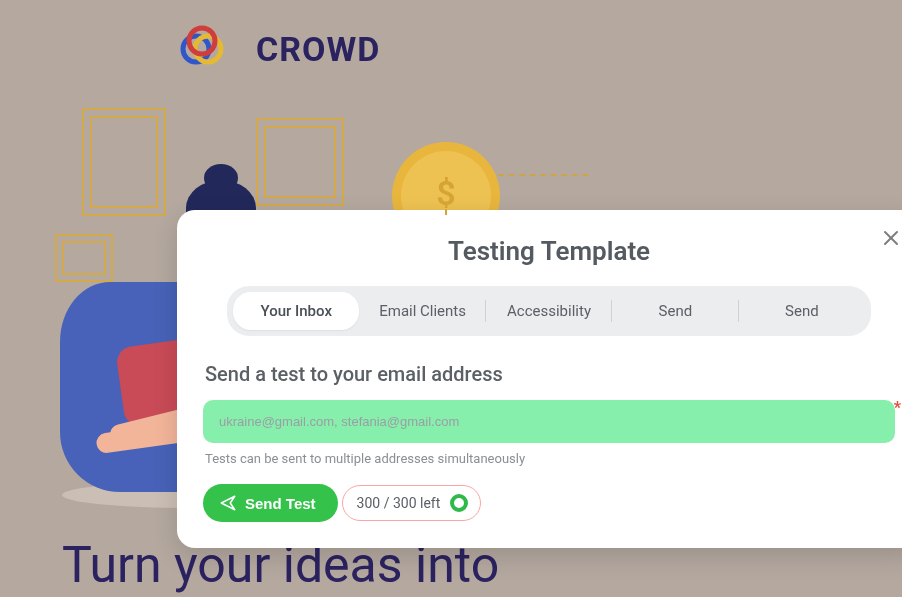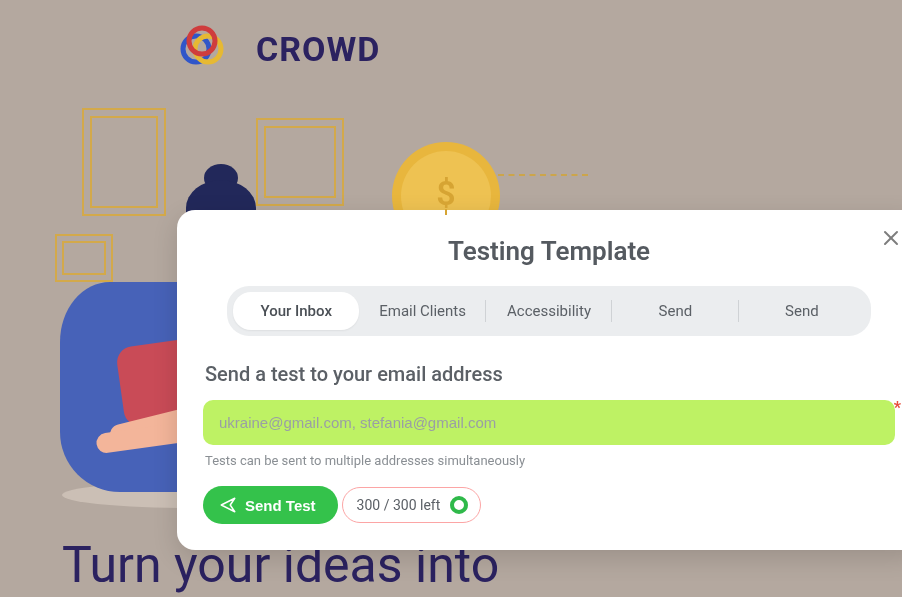--- a/index.html
+++ b/index.html
@@ -147,25 +147,25 @@
     font-size:20px;
     color:#5b6066;
     font-weight:500;
     margin-bottom:14px;
     padding:0 2px;
     margin-top:26px;
   }
   .input-wrap { position:relative; margin-bottom:8px; }
   .email-input {
     width:100%;
-    background:#bef264;
+    background:#86efac;
     border:none;
     border-radius:10px;
     padding:14px 16px;
-    font-size:15px;
+    font-size:13px;
     color:#6b7075;
     outline:none;
   }
   .email-input::placeholder { color:#9a9fa4; }
   .req-star { position:absolute; right:-6px; top:-2px; color:#e74c3c; font-size:16px; font-weight:700; }
   .helper {
     font-size:13px;
     color:#8a8f94;
     margin-bottom:18px;
     padding:0 2px;

